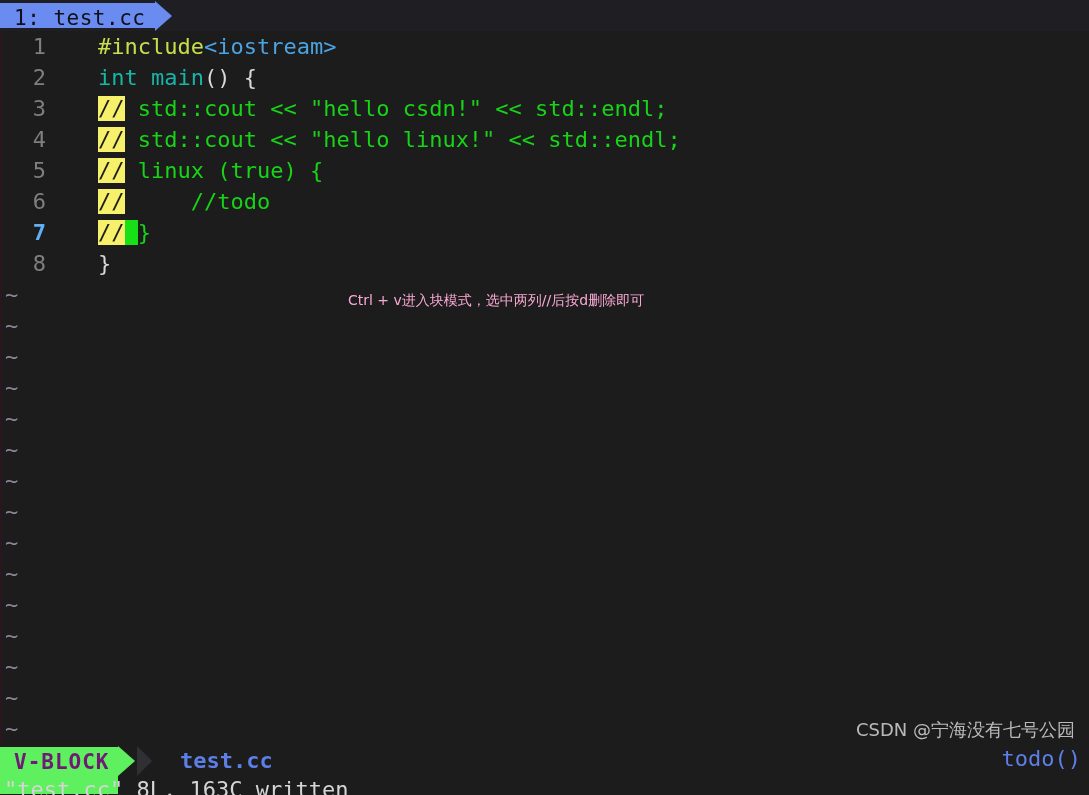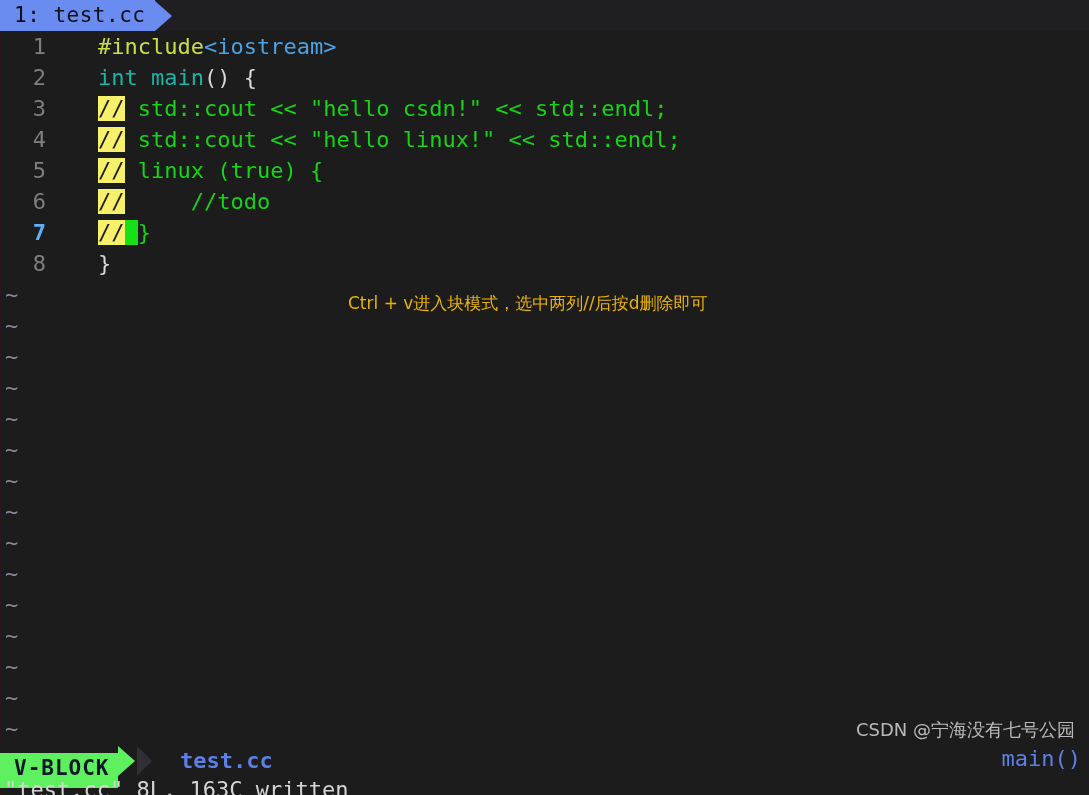--- a/index.html
+++ b/index.html
@@ -32,21 +32,21 @@
     background: #1f1f23;
   }
   .tab {
     position: absolute;
     left: 0; top: 0;
     height: 31px;
     display: flex;
     align-items: center;
   }
   .tab-body {
-    height: 31px;
+    height: 25px;
     background: #6a8cf0;
     color: #101018;
     font-size: 21px;
     line-height: 31px;
     padding: 0 10px 0 14px;
     letter-spacing: 0.5px;
     white-space: pre;
   }
   .tab-arrow {
     width: 0; height: 0;
@@ -106,48 +106,48 @@
   .c-plain    { color: #d8d8d8; }
   .c-comment  { color: #17d417; }
   .c-sel      { background: #f7f06a; color: #1c1c1c; }
   .c-cursor   { background: #17e017; color: #17e017; }
 
   
   #annotation {
     position: absolute;
     left: 348px;
     top: 292px;
-    color: #eab308;
+    color: #f9a8d4;
     font-family: "DejaVu Sans", "Liberation Sans", sans-serif;
-    font-size: 17px;
+    font-size: 14px;
     white-space: pre;
   }
 
   
   #statusline {
     position: absolute;
     left: 0; top: 745px;
     width: 1089px; height: 31px;
     background: #1c1c1c;
   }
   .mode-wrap {
     position: absolute;
     left: 0; top: 0;
     display: flex;
     align-items: center;
     height: 31px;
   }
   .mode-body {
     height: 31px;
     background: #5ff05f;
-    color: #0f172a;
+    color: #701a75;
     font-weight: bold;
     font-size: 21px;
     line-height: 31px;
-    padding: 0 8px 4px 14px;
+    padding: 0 8px 16px 14px;
     letter-spacing: 1px;
     white-space: pre;
     margin-top: 19px;
   }
   .mode-arrow {
     width: 0; height: 0;
     border-top: 15.5px solid transparent;
     border-bottom: 15.5px solid transparent;
     border-left: 17px solid #5ff05f;
   }
@@ -240,20 +240,20 @@
 
   <div id="annotation">Ctrl + v进入块模式，选中两列//后按d删除即可</div>
 
   <div id="statusline">
     <div class="mode-wrap">
       <span class="mode-body">V-BLOCK</span>
       <span class="mode-arrow"></span>
       <span class="sep-arrow"></span>
     </div>
     <div id="status-file">test.cc</div>
-    <div id="status-right">main()</div>
+    <div id="status-right">todo()</div>
   </div>
 
   <div id="cmdline">"test.cc" 8L, 163C written</div>
 
   <div id="watermark">CSDN @宁海没有七号公园</div>
 
 </div>
 
 </body></html>

